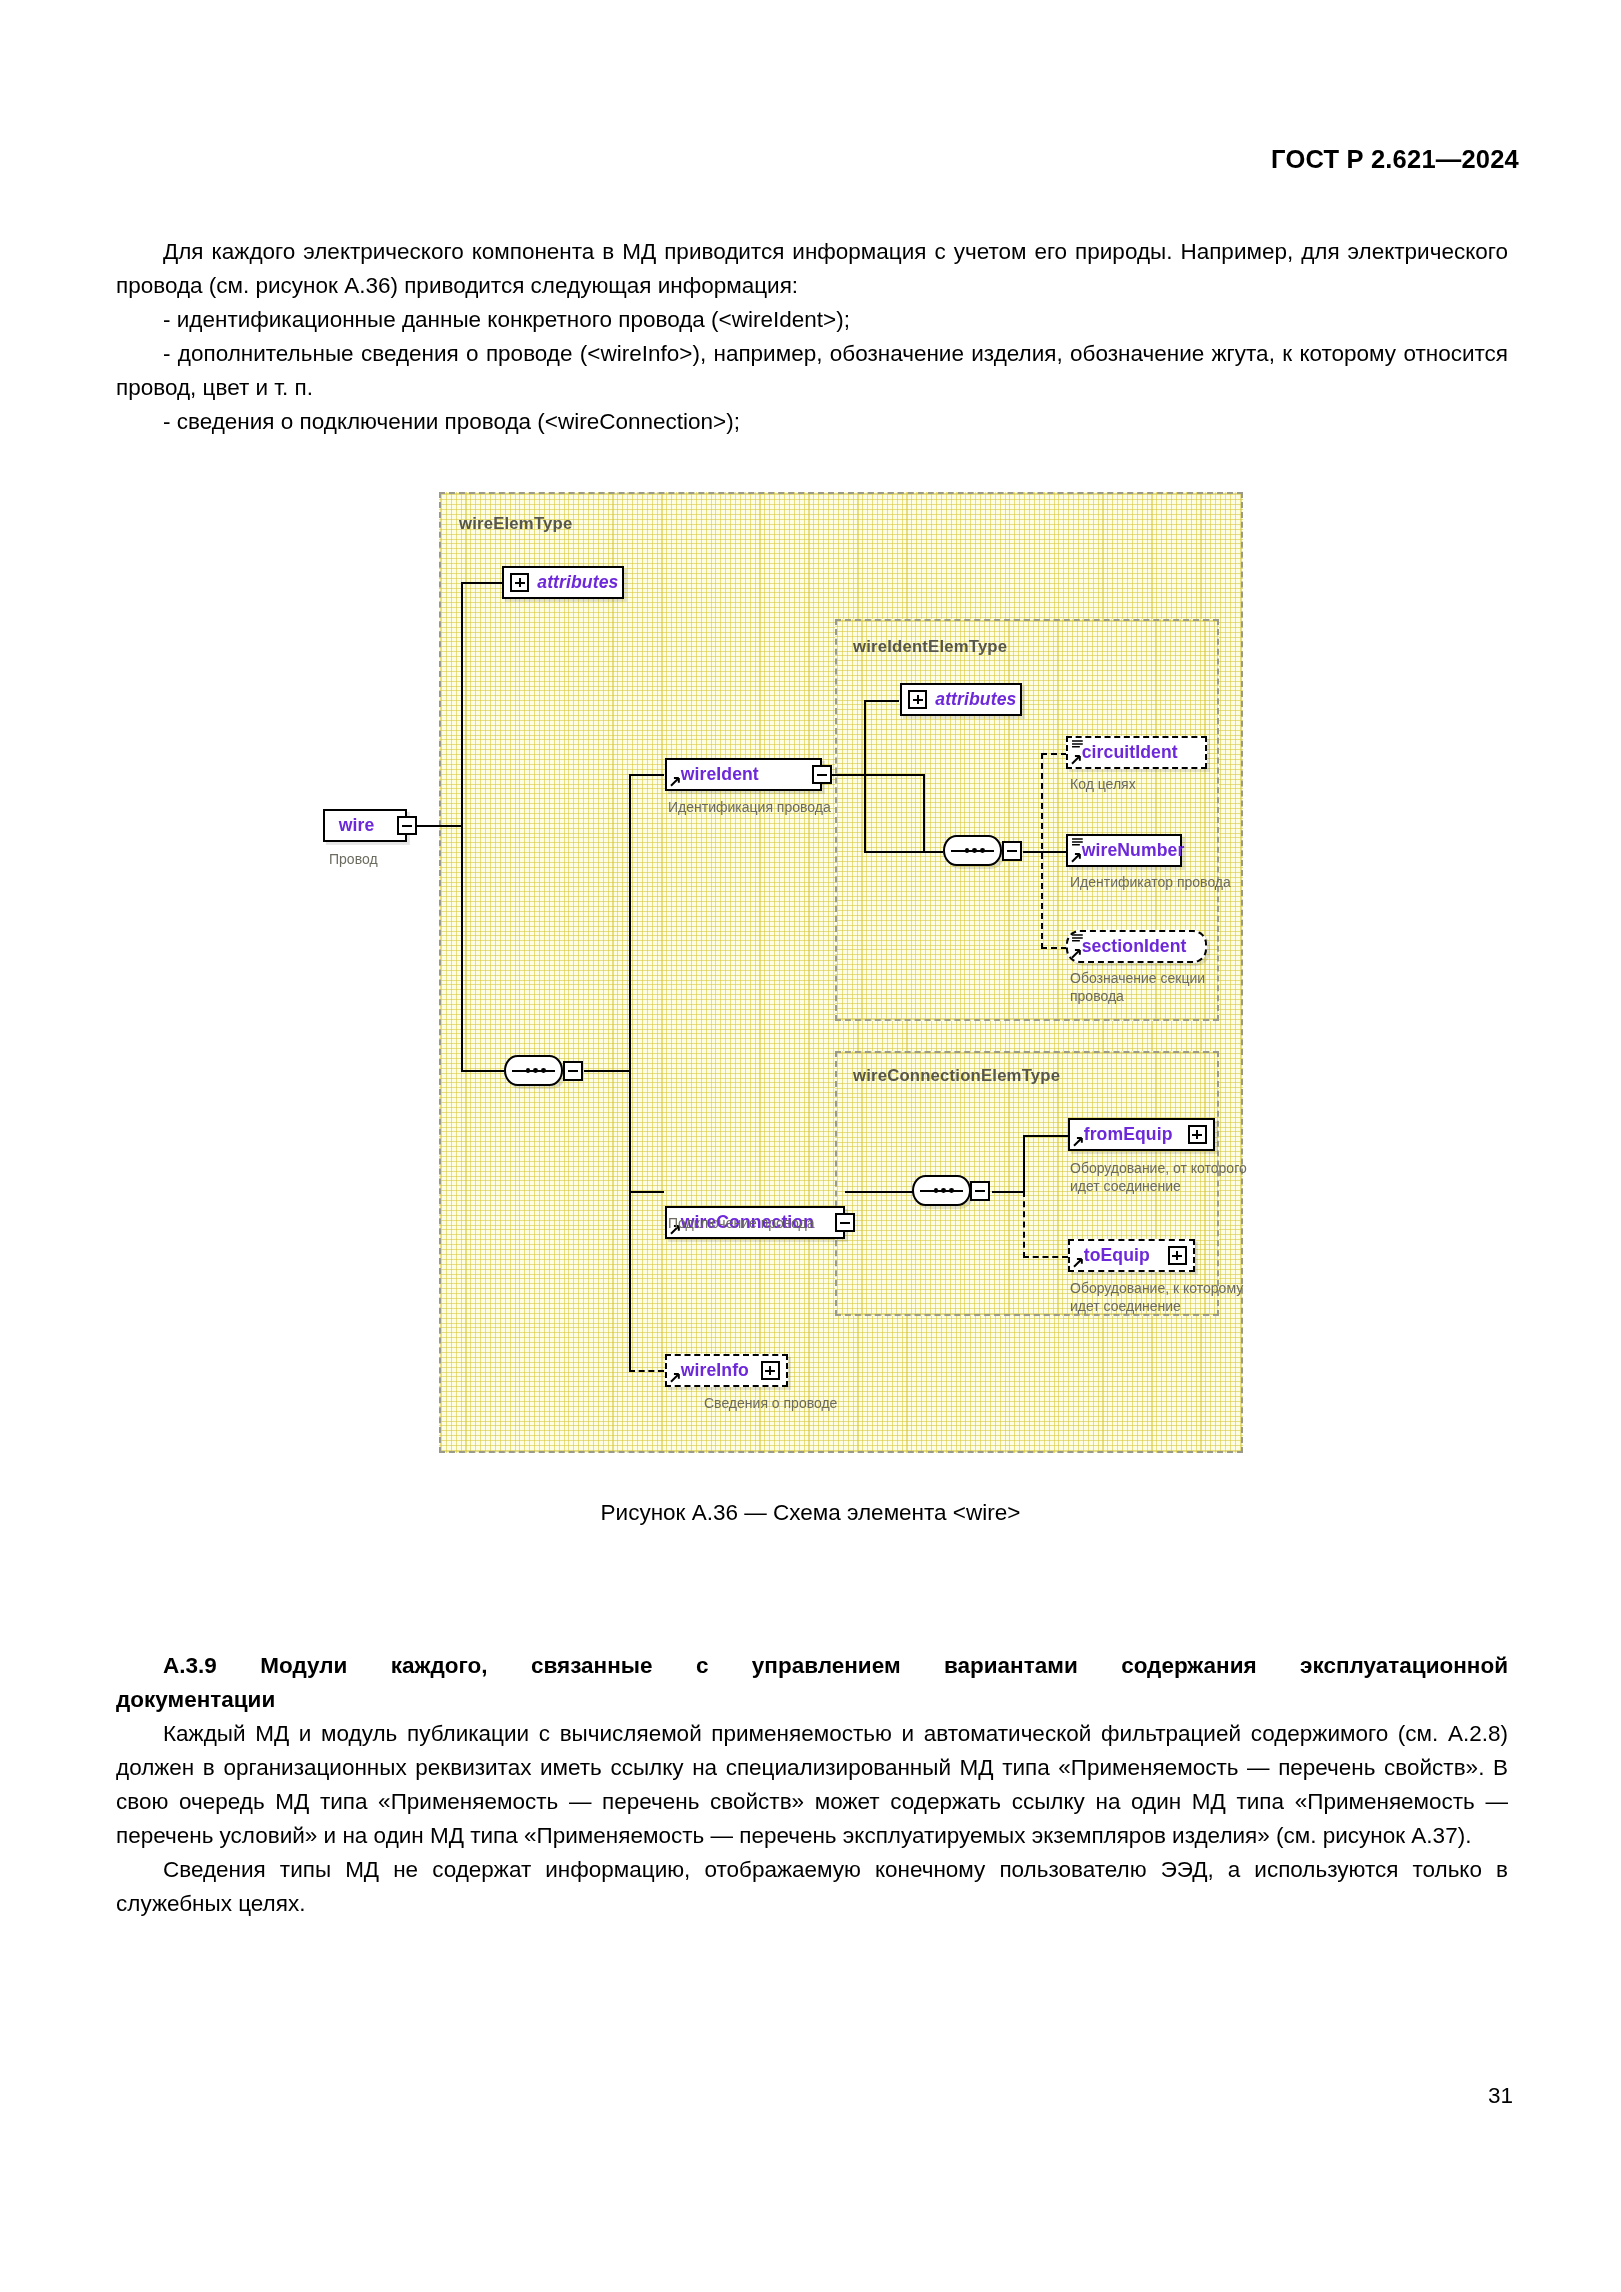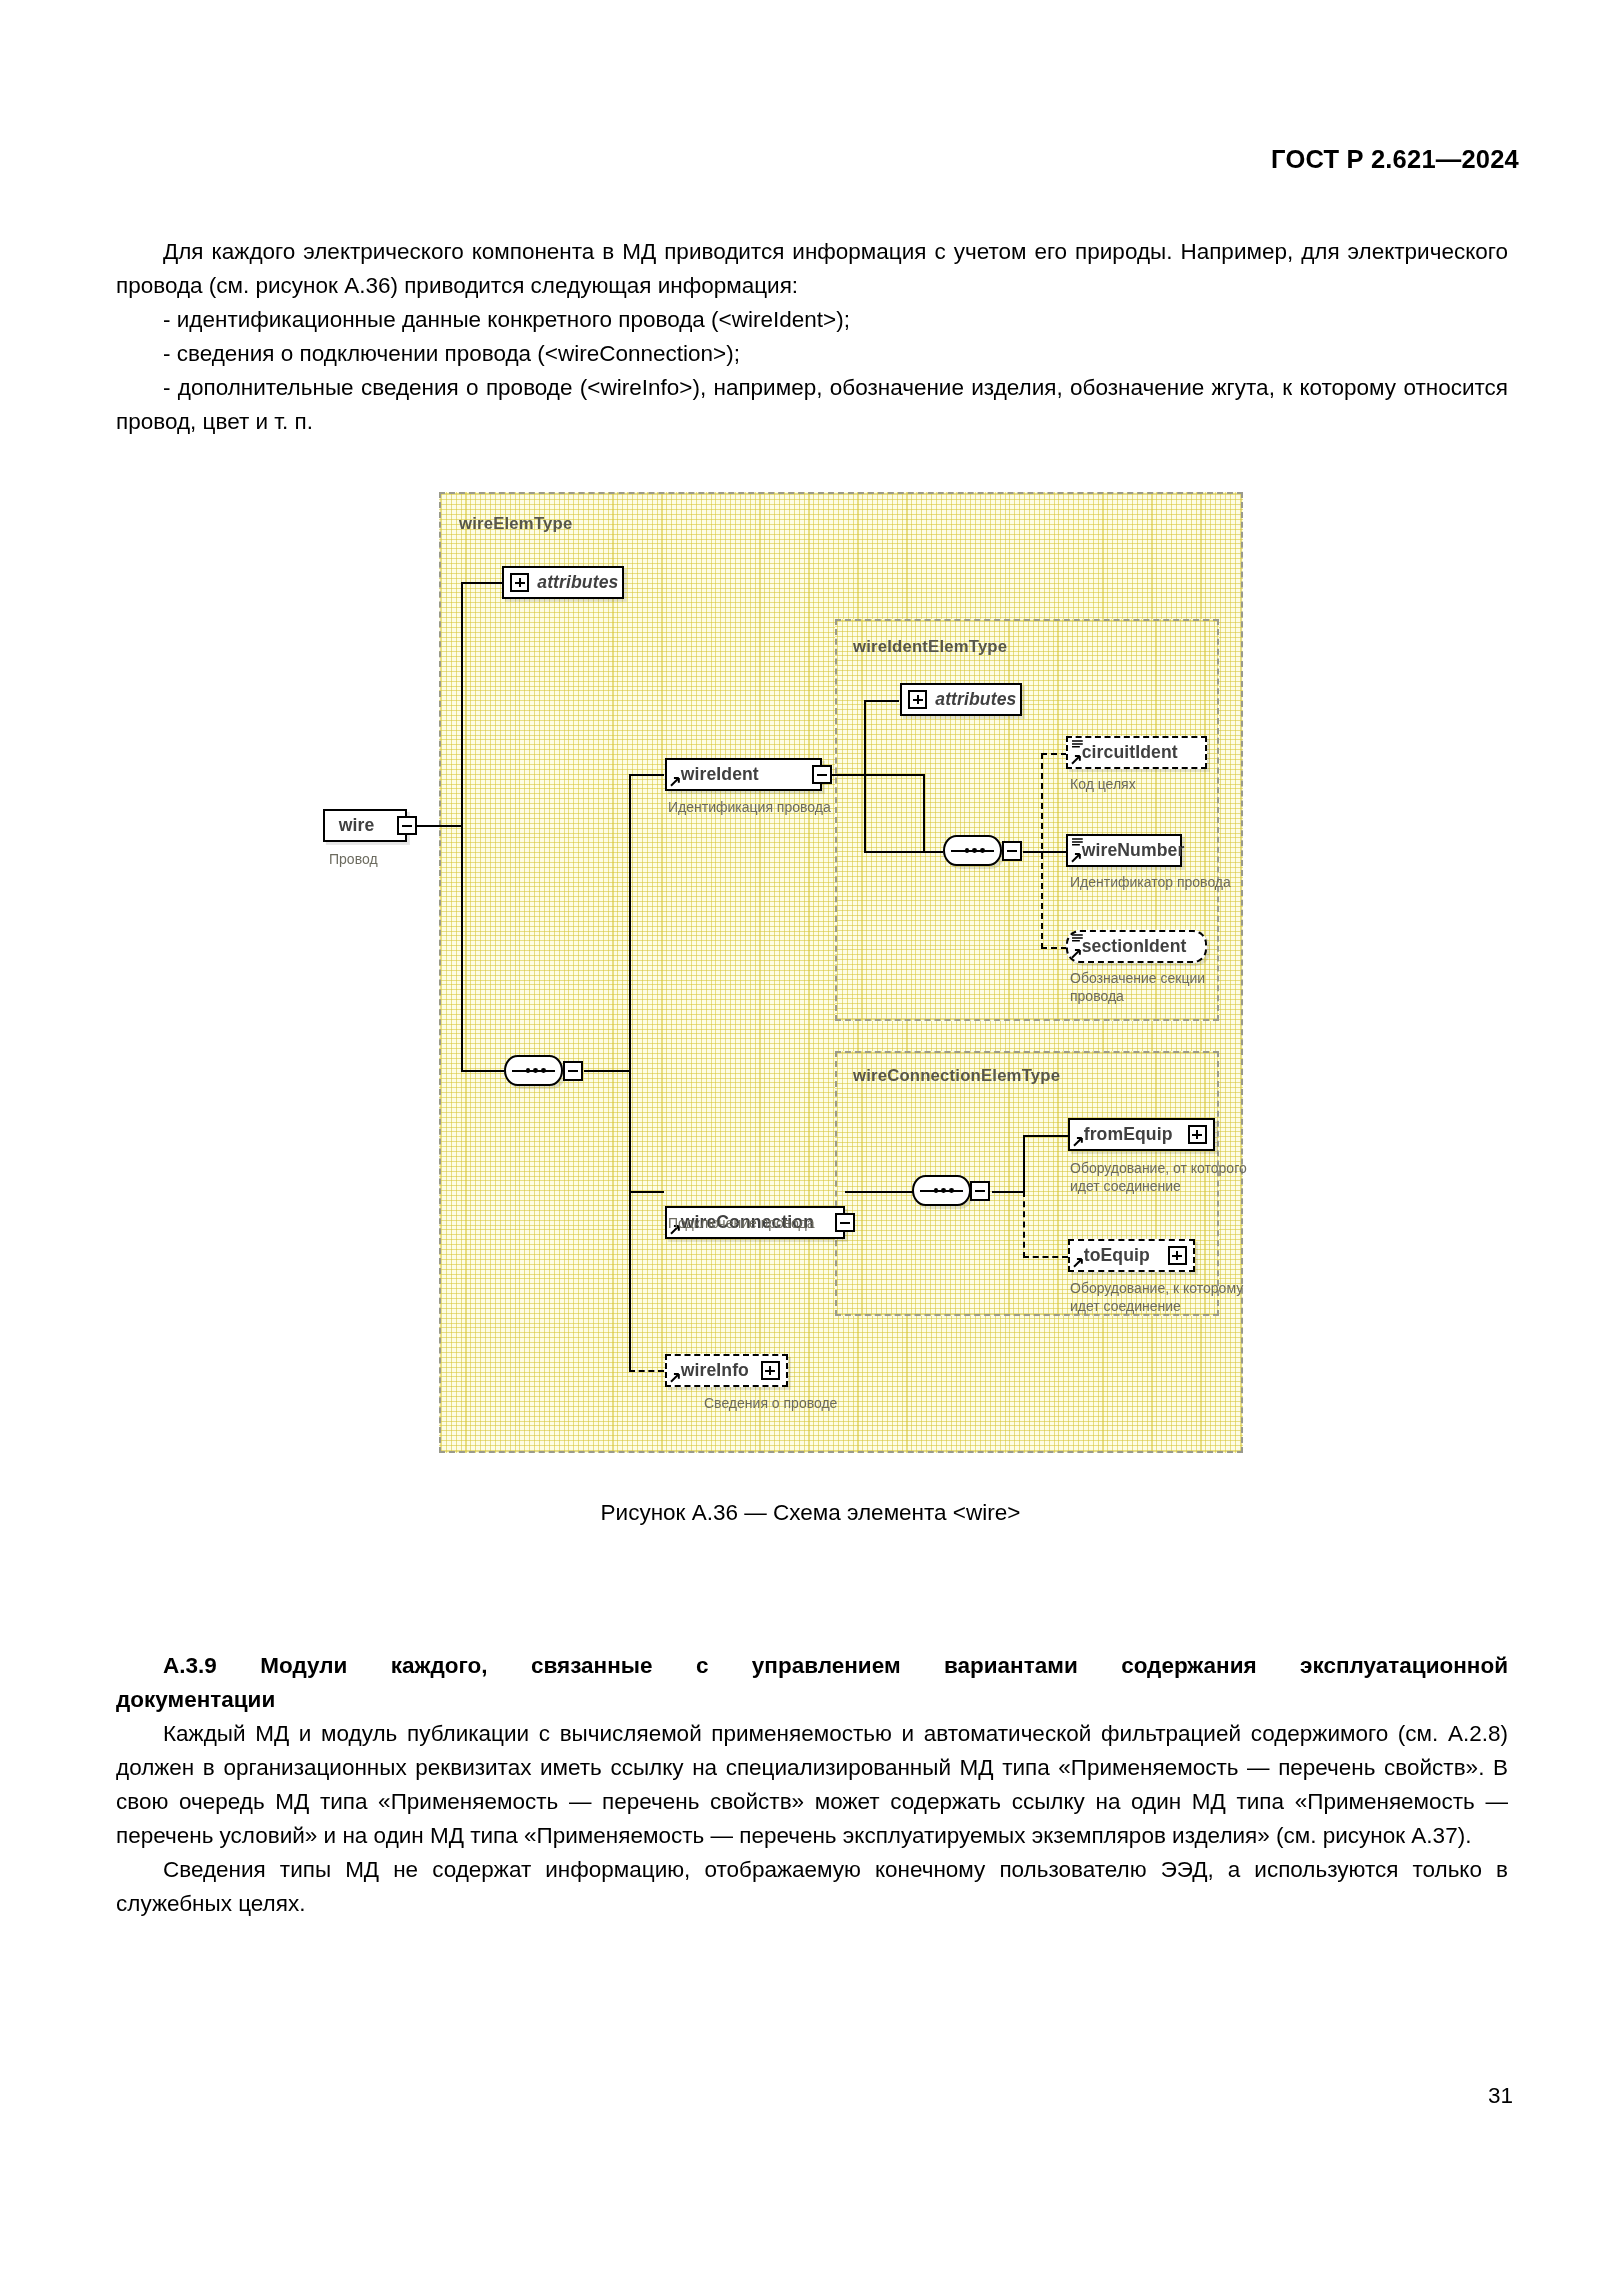--- a/index.html
+++ b/index.html
@@ -122,21 +122,21 @@
     align-items: center;
     padding: 0 5.9px 0 13.7px;
     box-shadow: 2.9px 2.9px 0 rgba(0,0,0,0.10);
   }
   .node.optional {
     border: 2px dashed #000;
   }
   .node .nm {
     font-size: 17.6px;
     font-weight: bold;
-    color: #404040;
+    color: #6d28d9;
     white-space: nowrap;
     letter-spacing: 0.1px;
   }
   .node.italic .nm {
     font-style: italic;
     font-weight: bold;
   }
 
   
   .arrow-glyph {
@@ -255,22 +255,22 @@
 </head>
 <body>
 
 <div class="page">
 
   <div class="doc-header">ГОСТ Р 2.621—2024</div>
 
   <div class="text-block intro">
     <p class="para-indent">Для каждого электрического компонента в МД приводится информация с учетом его природы. Например, для электрического провода (см. рисунок А.36) приводится следующая информация:</p>
     <p class="list-item">- идентификационные данные конкретного провода (&lt;wireIdent&gt;);</p>
+    <p class="list-item">- дополнительные сведения о проводе (&lt;wireInfo&gt;), например, обозначение изделия, обозначение жгута, к которому относится провод, цвет и т. п.</p>
     <p class="list-item">- сведения о подключении провода (&lt;wireConnection&gt;);</p>
-    <p class="list-item">- дополнительные сведения о проводе (&lt;wireInfo&gt;), например, обозначение изделия, обозначение жгута, к которому относится провод, цвет и т. п.</p>
   </div>
 
   <div class="diagram">
 
     <div class="type-box" style="left:439px; top:492px; width:804px; height:961px;"></div>
     <div class="type-label" style="left:459px; top:514px;">wireElemType</div>
 
     <div class="type-box" style="left:835px; top:619px; width:384px; height:402px;"></div>
     <div class="type-label" style="left:853px; top:637px;">wireIdentElemType</div>
 

